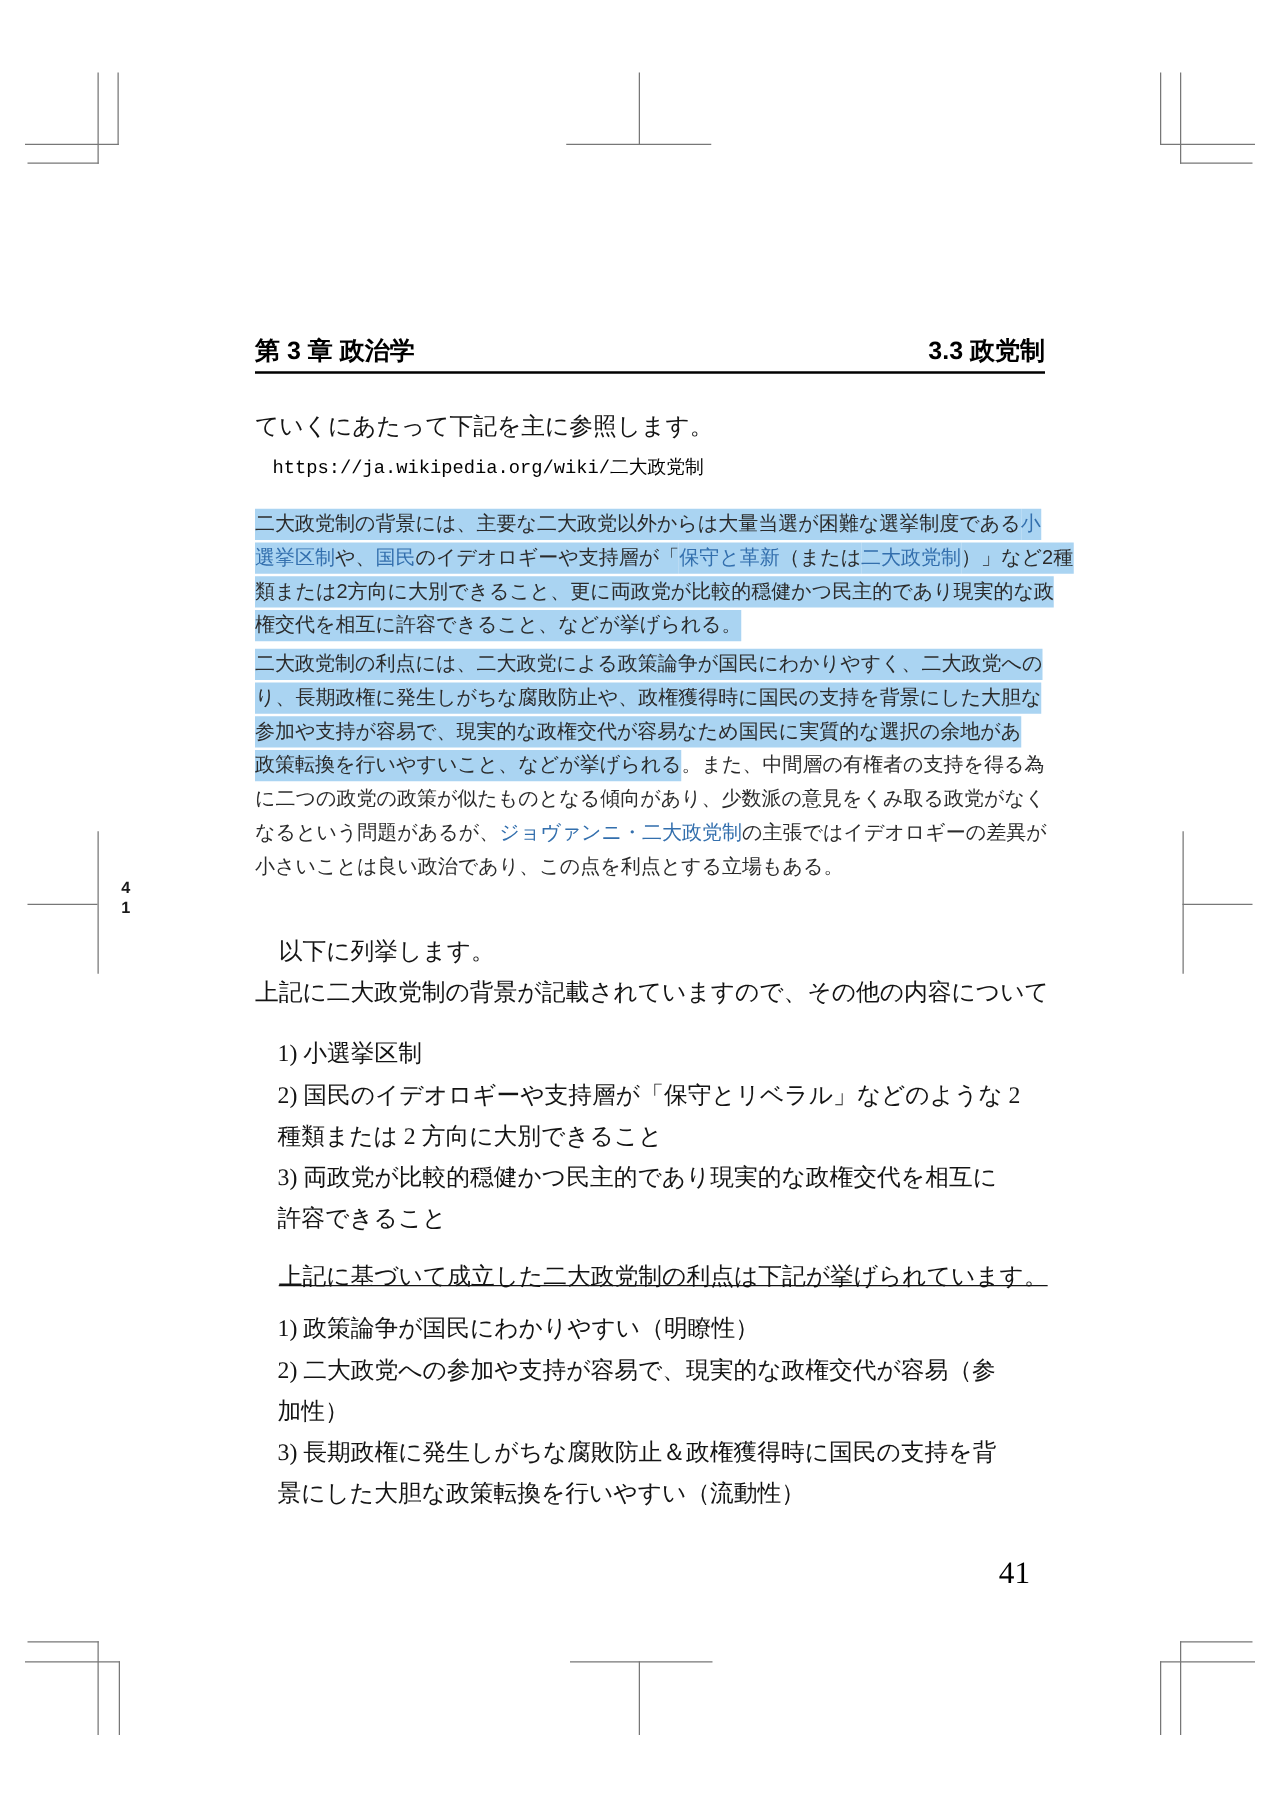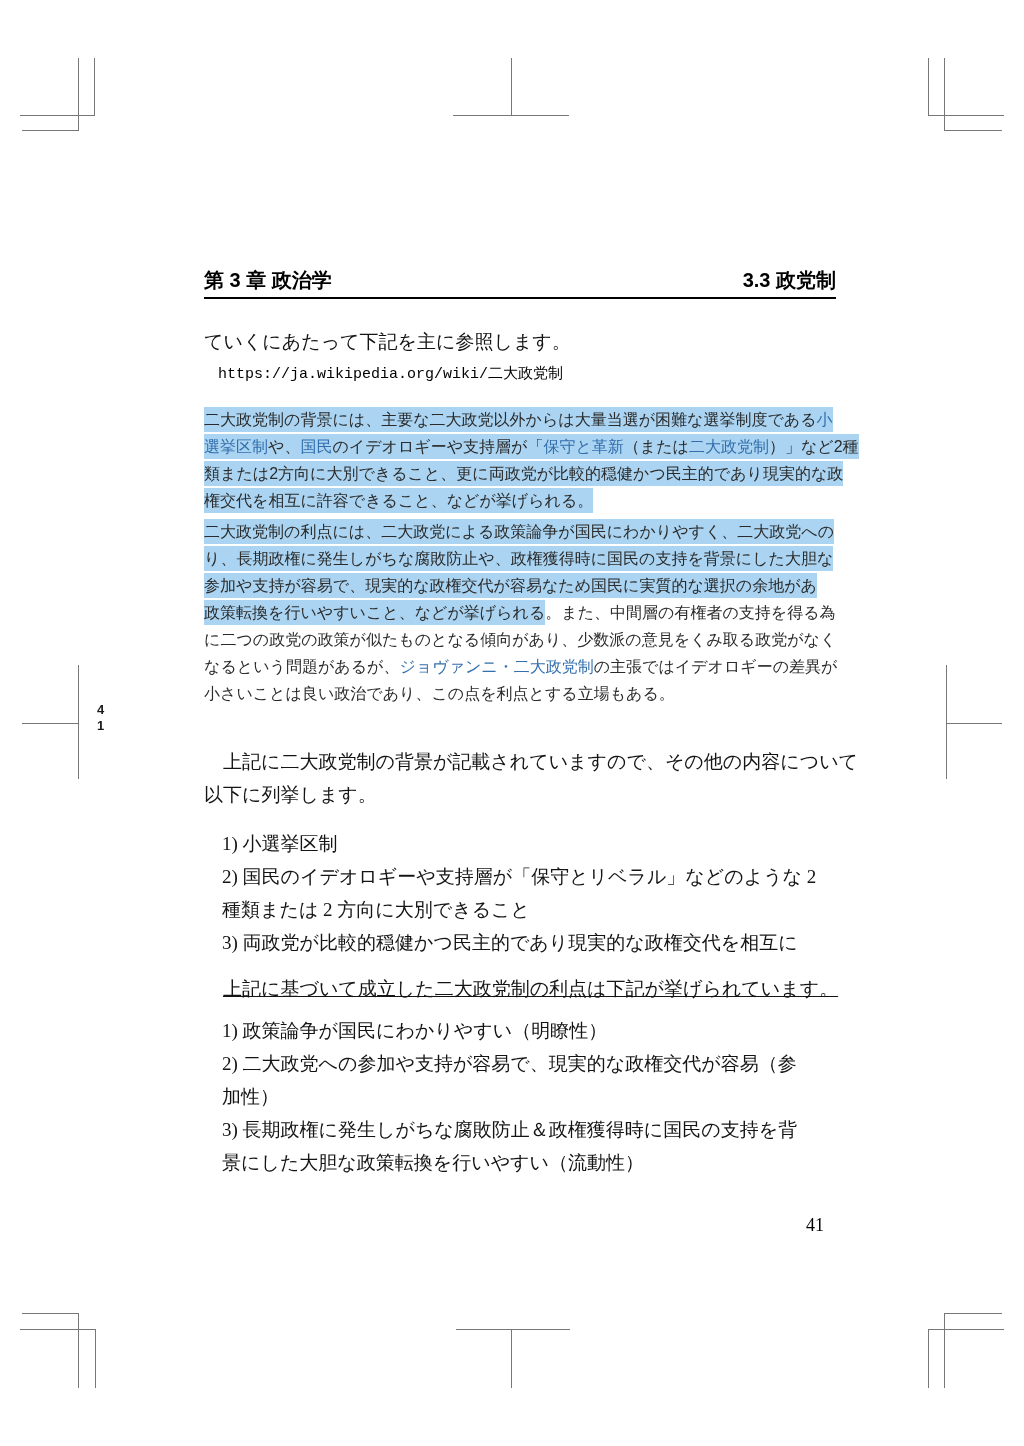--- a/index.html
+++ b/index.html
@@ -42,21 +42,21 @@
   .qline{white-space:nowrap;}
   .qline .hl{background:var(--hl,#aad4f2);padding:4px 0;}
   .qline .lk{color:var(--lk,#336fad);}
   .para1{margin-top:38px;}
   .para2{margin-top:13px;text-decoration:underline;}
   .para-indent .tline:first-child{text-indent:1em;}
   .list{margin-top:16px;margin-left:18px;}
   .list2{margin-top:9px;}
   .pagenum{
     margin-top:30px;text-align:right;padding-right:12px;
-    font-size:18px;line-height:33px;color:#000;
+    font-size:25px;line-height:33px;color:#000;
   }
 </style>
 </head>
 <body>
 
 <div>
   <div class="mk" style="left:78px;top:58px;width:1px;height:73px"></div>
   <div class="mk" style="left:94px;top:58px;width:1px;height:58px"></div>
   <div class="mk" style="left:20px;top:115px;width:75px;height:1px"></div>
   <div class="mk" style="left:22px;top:130px;width:57px;height:1px"></div>
@@ -126,34 +126,35 @@
       <div class="qline"><span class="hl">二大政党制の利点には、二大政党による政策論争が国民にわかりやすく、二大政党への</span></div>
       <div class="qline"><span class="hl">り、長期政権に発生しがちな腐敗防止や、政権獲得時に国民の支持を背景にした大胆な</span></div>
       <div class="qline"><span class="hl">参加や支持が容易で、現実的な政権交代が容易なため国民に実質的な選択の余地があ</span></div>
       <div class="qline"><span class="hl">政策転換を行いやすいこと、などが挙げられる</span><span>。また、中間層の有権者の支持を得る為</span></div>
       <div class="qline"><span>に二つの政党の政策が似たものとなる傾向があり、少数派の意見をくみ取る政党がなく</span></div>
       <div class="qline"><span>なるという問題があるが、</span><span class="lk">ジョヴァンニ・二大政党制</span><span>の主張ではイデオロギーの差異が</span></div>
       <div class="qline"><span>小さいことは良い政治であり、この点を利点とする立場もある。</span></div>
     </div>
 
   <div class="bodytext para1 para-indent">
+      <div class="tline">以下に列挙します。</div>
       <div class="tline">上記に二大政党制の背景が記載されていますので、その他の内容について</div>
-      <div class="tline">以下に列挙します。</div>
     </div>
 
   <div class="bodytext list">
       <div class="list-item">
         <div class="tline">1) 小選挙区制</div>
       </div>
       <div class="list-item">
         <div class="tline">2) 国民のイデオロギーや支持層が「保守とリベラル」などのような 2</div>
         <div class="tline">種類または 2 方向に大別できること</div>
       </div>
       <div class="list-item">
         <div class="tline">3) 両政党が比較的穏健かつ民主的であり現実的な政権交代を相互に</div>
+        <div class="tline">許容できること</div>
       </div>
     </div>
 
   <div class="bodytext para2 para-indent">
       <div class="tline">上記に基づいて成立した二大政党制の利点は下記が挙げられています。</div>
     </div>
 
   <div class="bodytext list list2">
       <div class="list-item">
         <div class="tline">1) 政策論争が国民にわかりやすい（明瞭性）</div>

